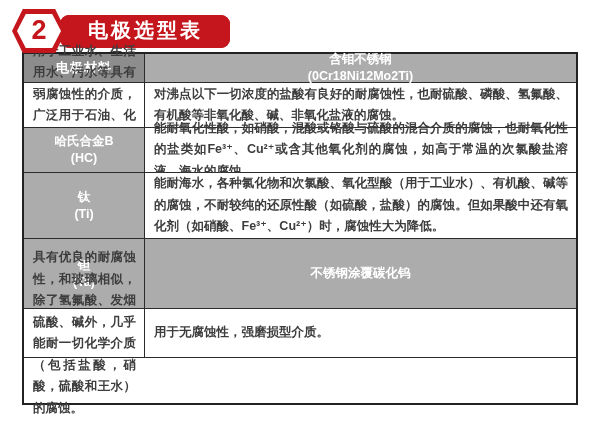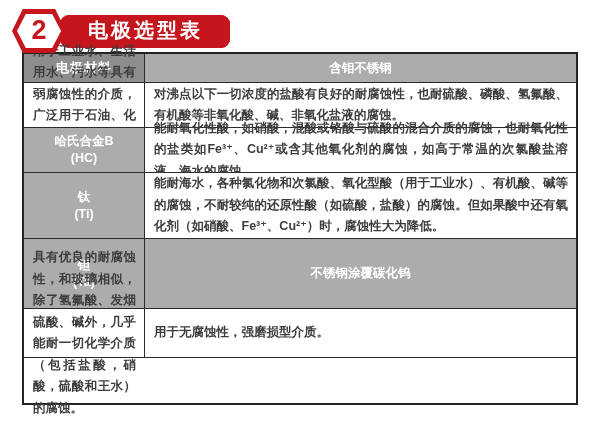--- a/index.html
+++ b/index.html
@@ -117,20 +117,21 @@
     <span>电极选型表</span>
   </div>
 </div>
 
 <div class="sel-table">
 
   <div class="cell th">电极材料</div>
 
   <div class="cell mat">
     <span>含钼不锈钢</span>
+    <span>(0Cr18Ni12Mo2Ti)</span>
   </div>
   <div class="cell desc">
     <span>用于工业水、生活用水、污水等具有弱腐蚀性的介质，广泛用于石油、化工、尿素、维尼纶等工业。</span>
   </div>
 
   <div class="cell desc">
     <span>对沸点以下一切浓度的盐酸有良好的耐腐蚀性，也耐硫酸、磷酸、氢氟酸、有机酸等非氧化酸、碱、非氧化盐液的腐蚀。</span>
   </div>
 
   <div class="cell mat">

